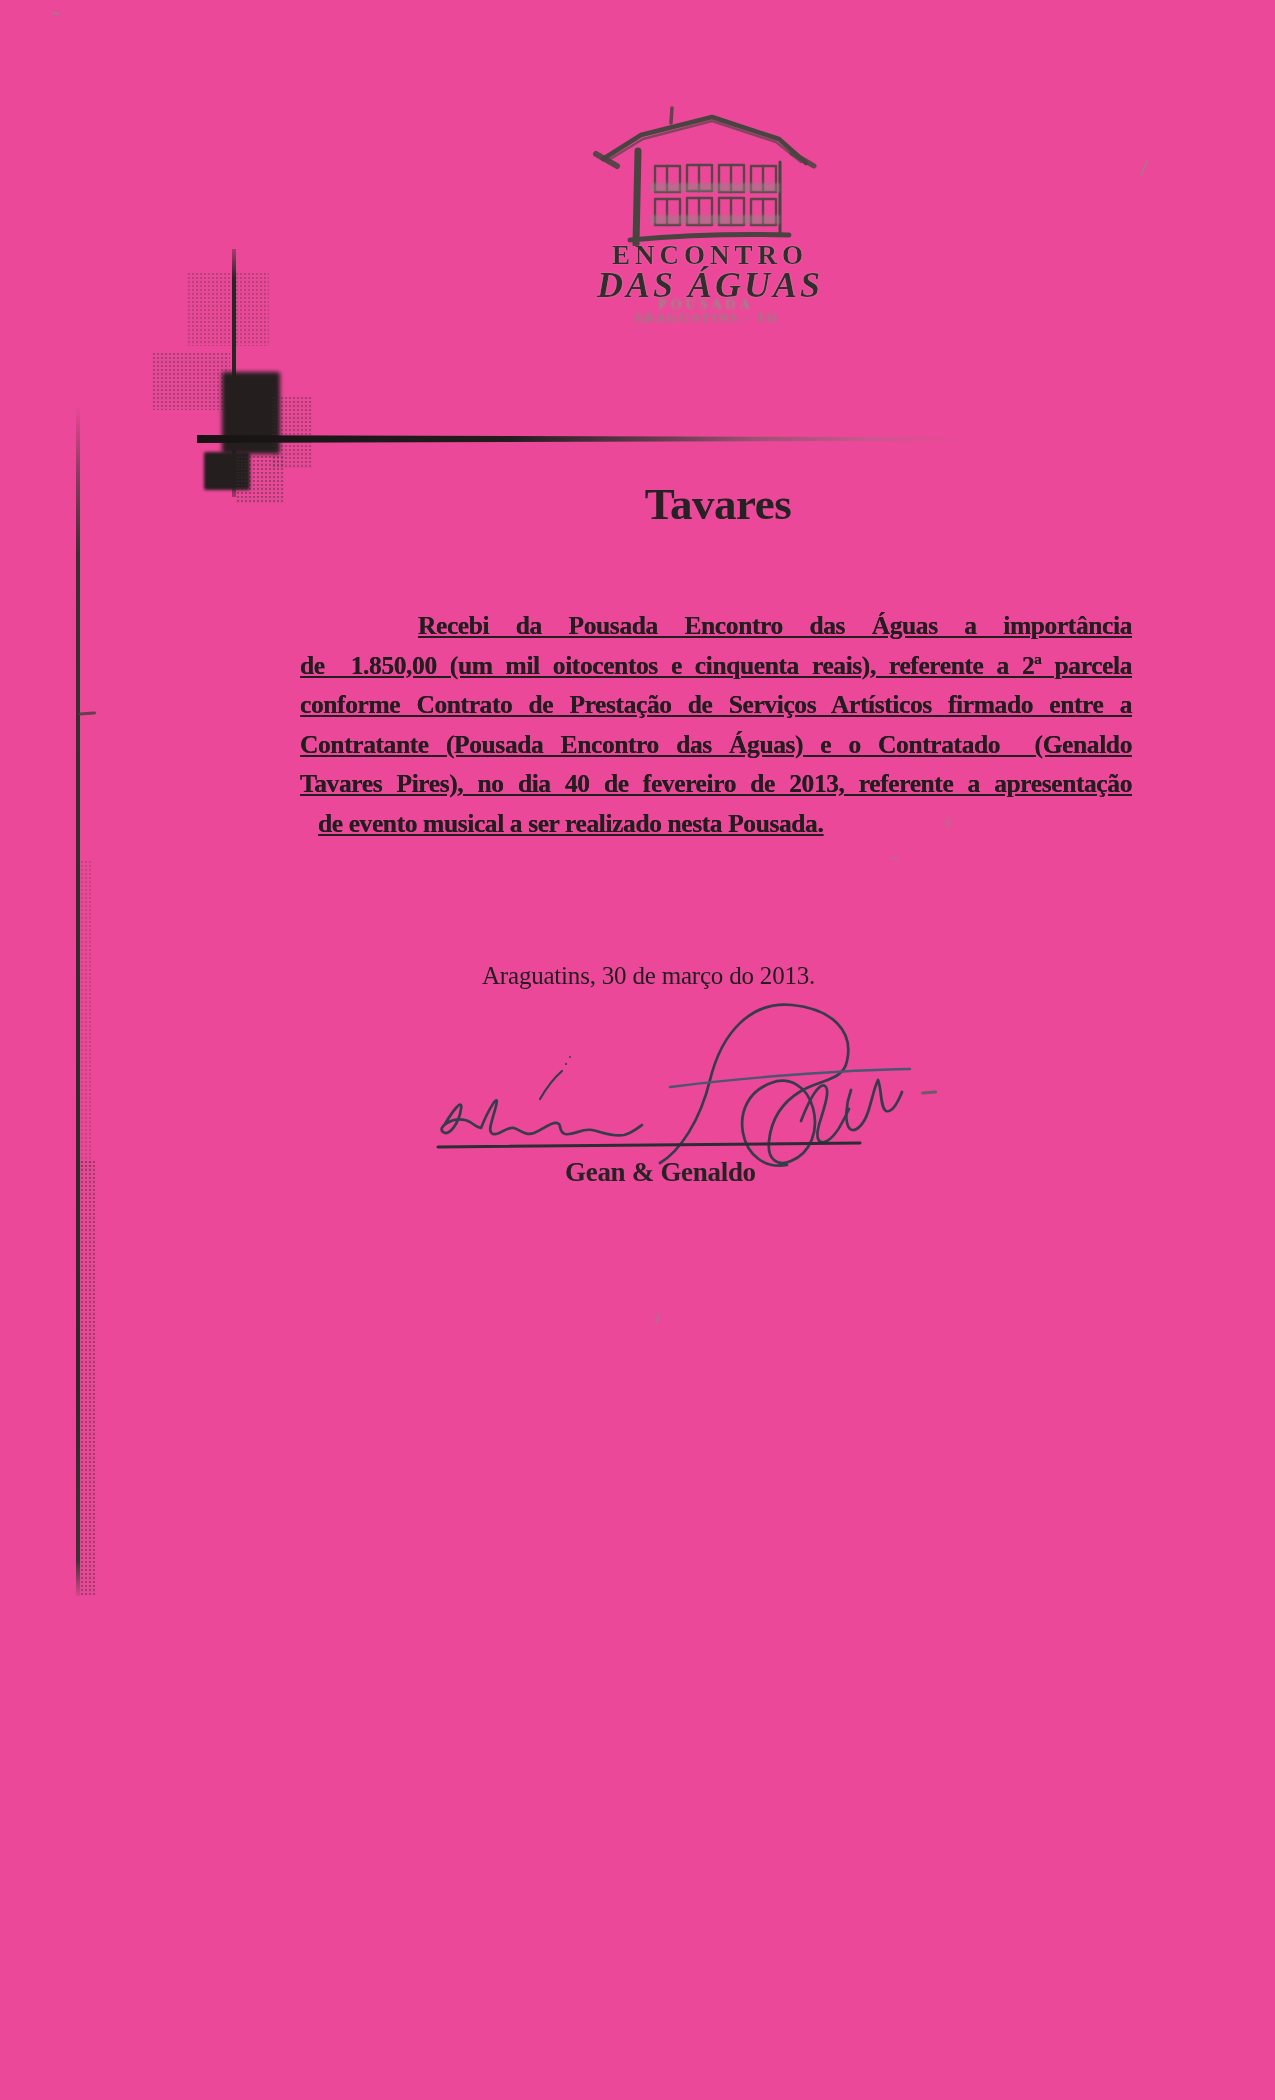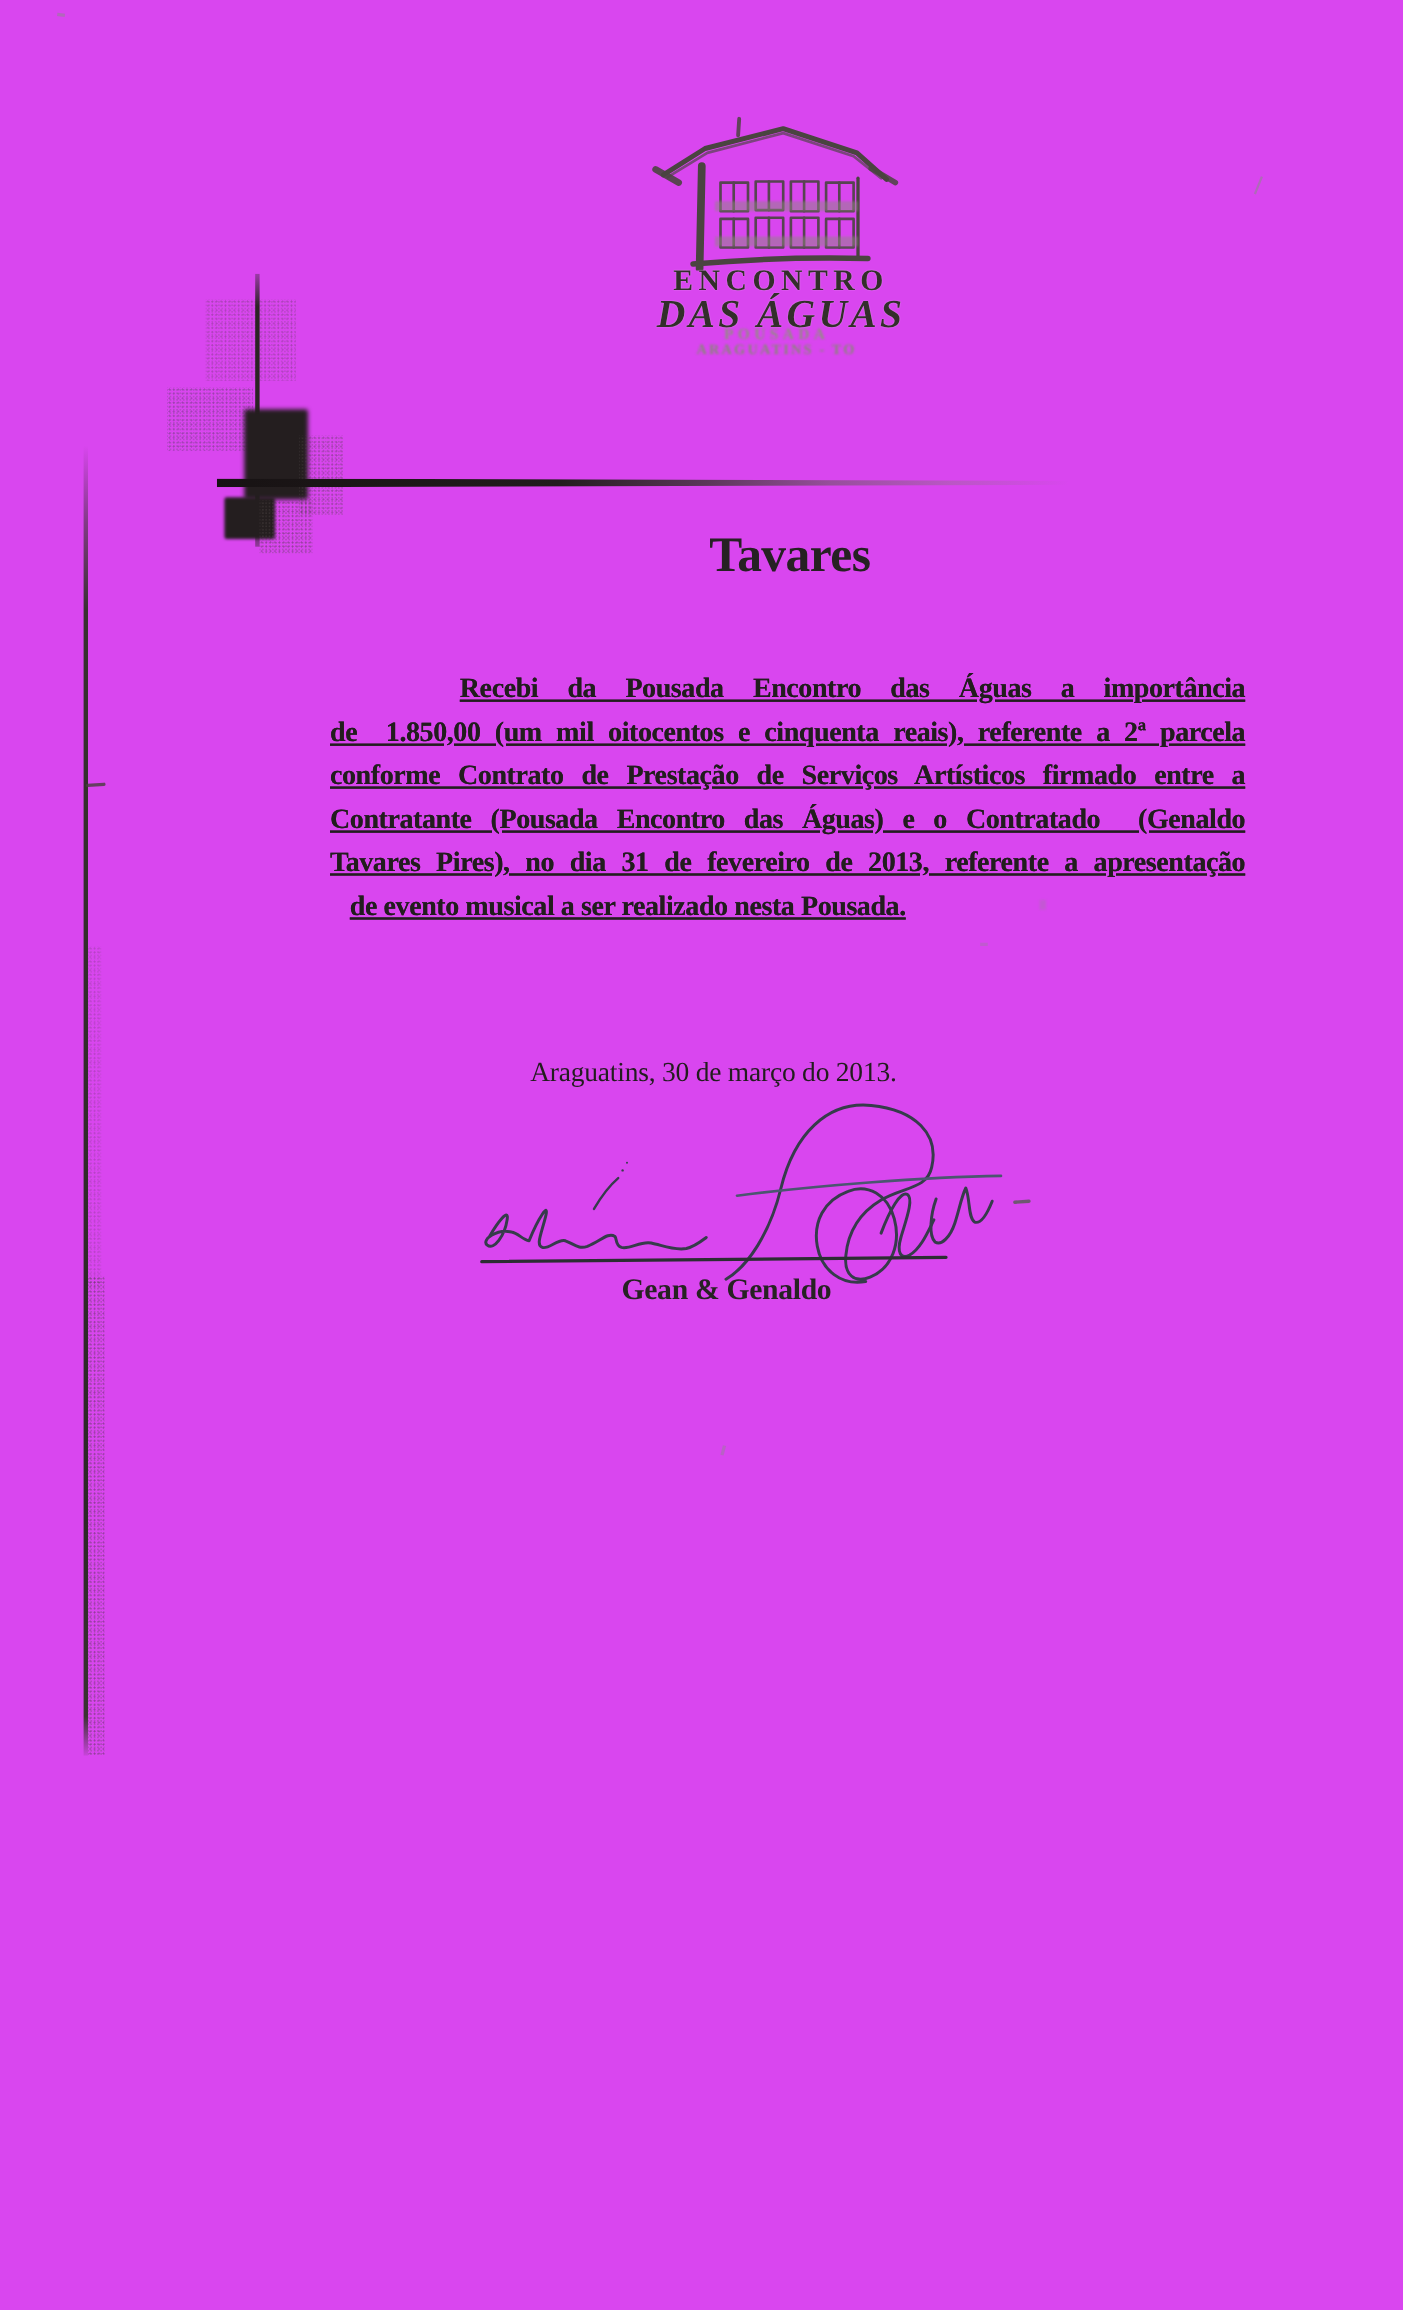--- a/index.html
+++ b/index.html
@@ -1,20 +1,20 @@
 <!DOCTYPE html>
 <html><head>
 <meta charset="utf-8">
 <style>
   html,body{margin:0;padding:0;background:#e9e9e9;}
   .page{
     position:relative;
     width:1275px;height:2100px;
     margin:0 auto;
-    background:#d946ef;
+    background:#ec4899;
     overflow:hidden;
     font-family:"Liberation Serif","DejaVu Serif",serif;
     color:#231f20;
   }
   
   .logo-wrap{position:absolute;left:560px;top:96px;width:300px;text-align:center;}
   .logo-house{position:absolute;left:30px;top:0;}
   .logo-name1{
     position:absolute;left:0;top:144px;width:300px;
     font-weight:bold;font-size:27px;letter-spacing:5px;
@@ -168,21 +168,21 @@
   <div class="speck" style="left:891px;top:857px;width:7px;height:3px;opacity:.3;filter:blur(.6px);"></div>
   <div class="speck" style="left:656px;top:1314px;width:3px;height:9px;opacity:.4;transform:rotate(15deg);"></div>
 
   <div class="doc-title">Tavares</div>
 
   <div class="body-block">
     <span class="body-line first">Recebi da Pousada Encontro das Águas a importância</span>
     <span class="body-line">de  1.850,00 (um mil oitocentos e cinquenta reais), referente a 2ª parcela</span>
     <span class="body-line">conforme Contrato de Prestação de Serviços Artísticos firmado entre a</span>
     <span class="body-line">Contratante (Pousada Encontro das Águas) e o Contratado  (Genaldo</span>
-    <span class="body-line">Tavares Pires), no dia 31 de fevereiro de 2013, referente a apresentação</span>
+    <span class="body-line">Tavares Pires), no dia 40 de fevereiro de 2013, referente a apresentação</span>
     <span class="body-line last">de evento musical a ser realizado nesta Pousada.</span>
   </div>
 
   <div class="date-line">Araguatins, 30 de março do 2013.</div>
 
   <svg class="sig-svg" width="545" height="215" viewBox="425 995 545 215">
     <g fill="none" stroke="#363c4b" stroke-width="2.7" stroke-linecap="round" stroke-linejoin="round">
 
       <path d="M540,1099 C547,1087 555,1077 562,1071" stroke-width="2.2"></path>
       <circle cx="566" cy="1064" r="1.1" fill="#363c4b" stroke="none"></circle>

